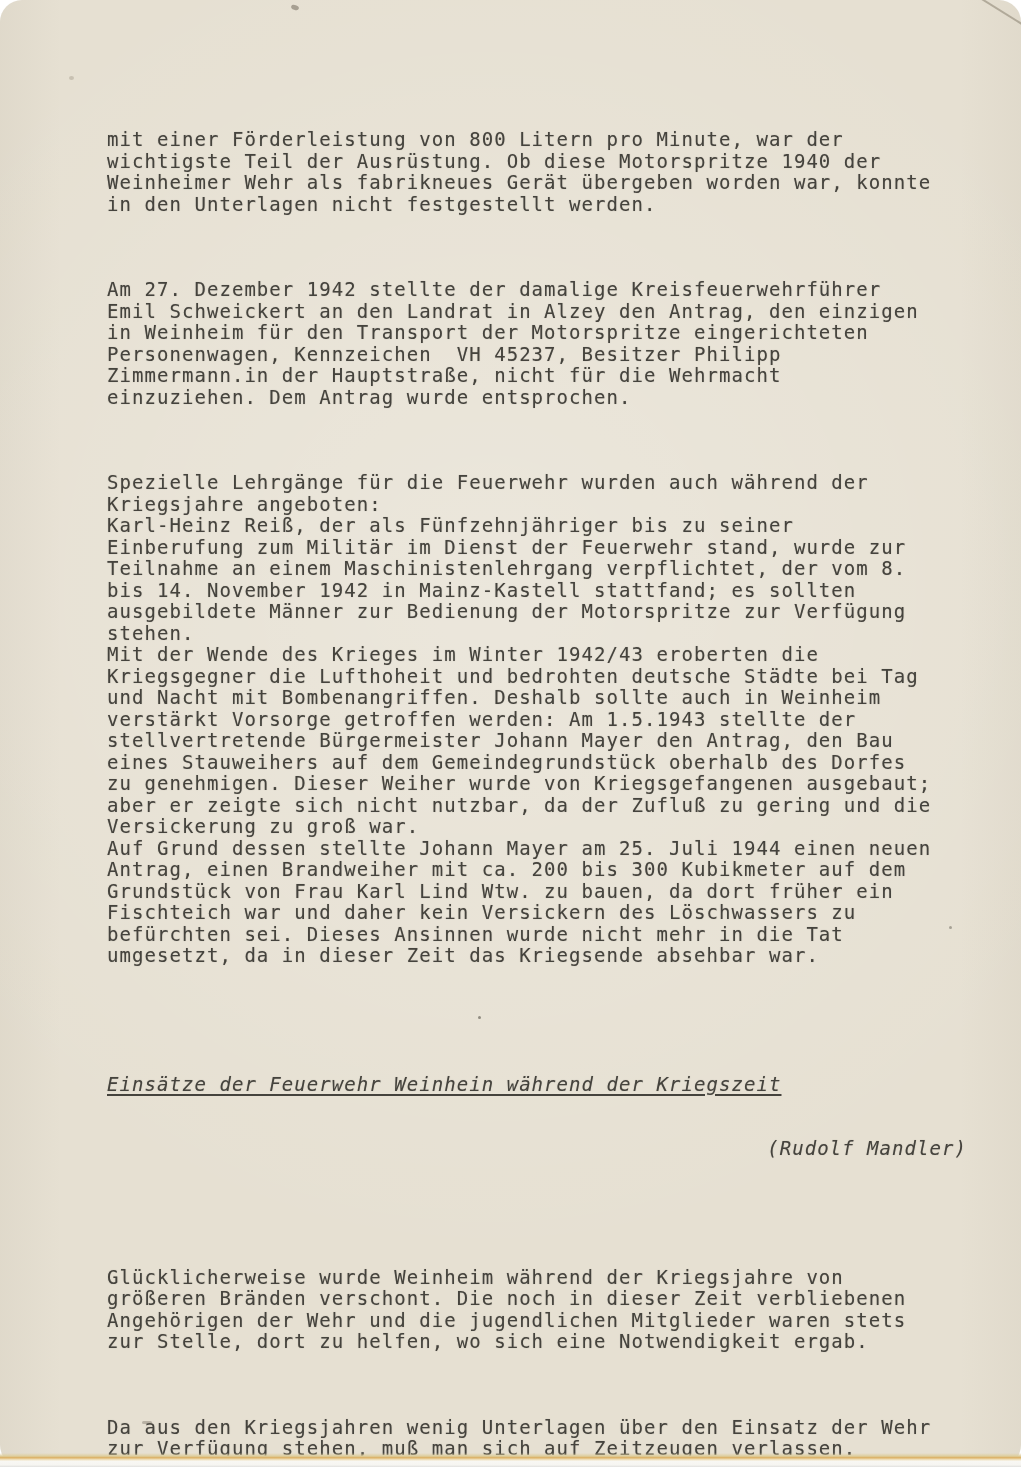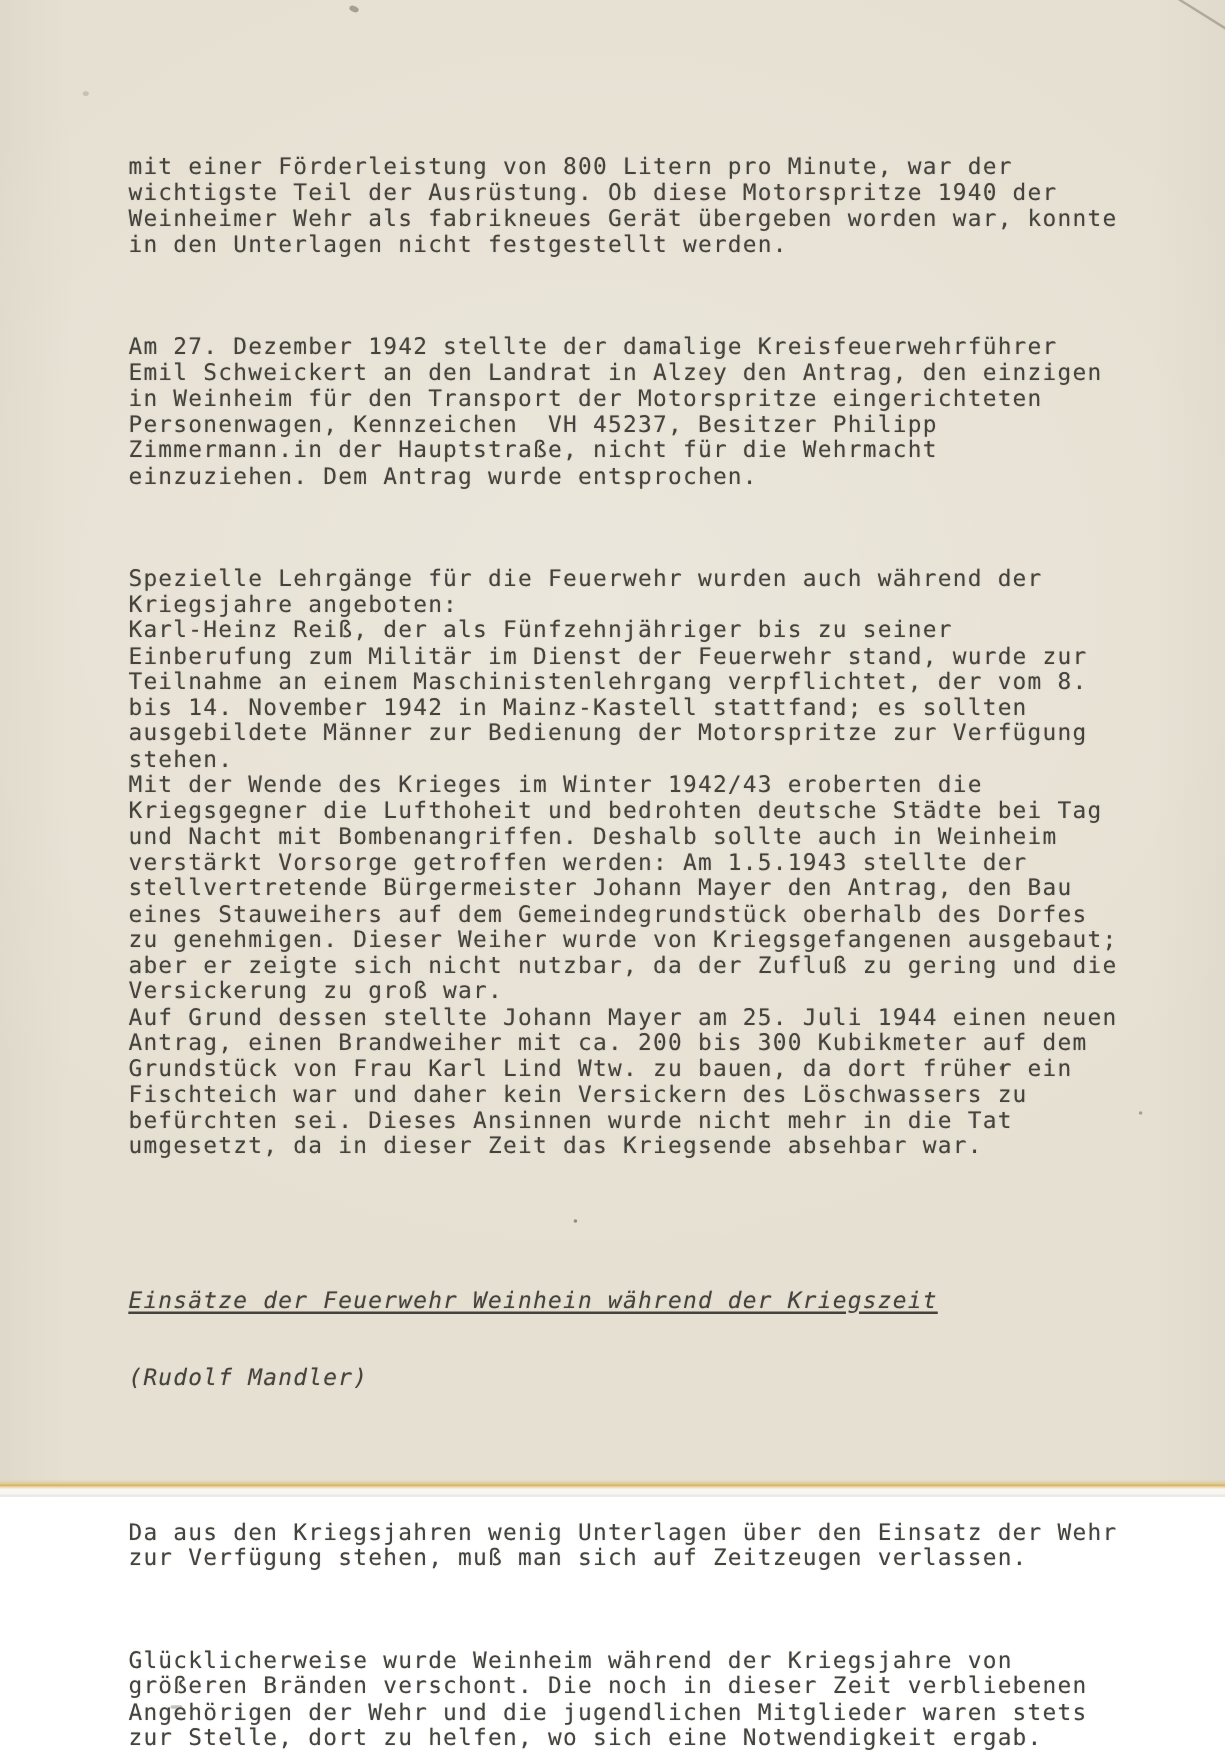--- a/index.html
+++ b/index.html
@@ -5,26 +5,27 @@
   html, body {
     margin: 0;
     padding: 0;
     width: 1021px;
     height: 1467px;
     overflow: hidden;
   }
   .page {
     position: relative;
     width: 1021px;
-    height: 1247px;
+    height: 1467px;
     background-color: #e6e0d2;
     background-image:
       radial-gradient(120% 85% at 48% 40%, rgba(255,255,255,0.22) 0%, rgba(255,255,255,0) 55%),
       radial-gradient(145% 115% at 50% 50%, rgba(0,0,0,0) 62%, rgba(118,102,76,0.16) 100%),
       linear-gradient(to right, rgba(120,108,86,0.06) 0%, rgba(0,0,0,0) 6%, rgba(0,0,0,0) 94%, rgba(120,108,86,0.05) 100%);
+    border-radius: 22px;
   }
   .text-col {
     position: absolute;
     left: 107px;
     top: 86px;
     width: 860px;
     font-family: "DejaVu Sans Mono", "Liberation Mono", monospace;
     font-size: 19px;
     line-height: 21.5px;
     letter-spacing: 1.05px;
@@ -36,21 +37,21 @@
     margin: 0 0 21px 0;
     white-space: pre;
   }
   .heading-block { margin: 0 0 21px 0; font-style: italic; }
   .heading {
     text-decoration: underline;
     text-decoration-thickness: 2px;
     text-underline-offset: 3px;
     white-space: pre;
   }
-  .byline { white-space: pre; }
+  .byline { white-space: pre; text-align: right; }
   .bottom-edge {
     position: absolute;
     left: 0;
     bottom: 0;
     width: 100%;
     height: 14px;
     background: linear-gradient(to bottom,
       rgba(226,216,196,0) 0%,
       #decf9f 22%,
       #dcaf63 34%,
@@ -121,26 +122,26 @@
 Auf Grund dessen stellte Johann Mayer am 25. Juli 1944 einen neuen
 Antrag, einen Brandweiher mit ca. 200 bis 300 Kubikmeter auf dem
 Grundstück von Frau Karl Lind Wtw. zu bauen, da dort früher ein
 Fischteich war und daher kein Versickern des Löschwassers zu
 befürchten sei. Dieses Ansinnen wurde nicht mehr in die Tat
 umgesetzt, da in dieser Zeit das Kriegsende absehbar war.</div>
     <div class="heading-block">
       <div class="heading">Einsätze der Feuerwehr Weinhein während der Kriegszeit</div>
       <div class="byline">(Rudolf Mandler)</div>
     </div>
-    <div class="block">Da aus den Kriegsjahren wenig Unterlagen über den Einsatz der Wehr
-zur Verfügung stehen, muß man sich auf Zeitzeugen verlassen.</div>
     <div class="block">Glücklicherweise wurde Weinheim während der Kriegsjahre von
 größeren Bränden verschont. Die noch in dieser Zeit verbliebenen
 Angehörigen der Wehr und die jugendlichen Mitglieder waren stets
 zur Stelle, dort zu helfen, wo sich eine Notwendigkeit ergab.</div>
+    <div class="block">Da aus den Kriegsjahren wenig Unterlagen über den Einsatz der Wehr
+zur Verfügung stehen, muß man sich auf Zeitzeugen verlassen.</div>
     
   </div>
 
   <span class="speck speck-2"></span>
   <span class="speck speck-3"></span>
   <span class="speck speck-4"></span>
   <span class="speck speck-5"></span>
 
   <div class="bottom-edge"></div>
 </div>

